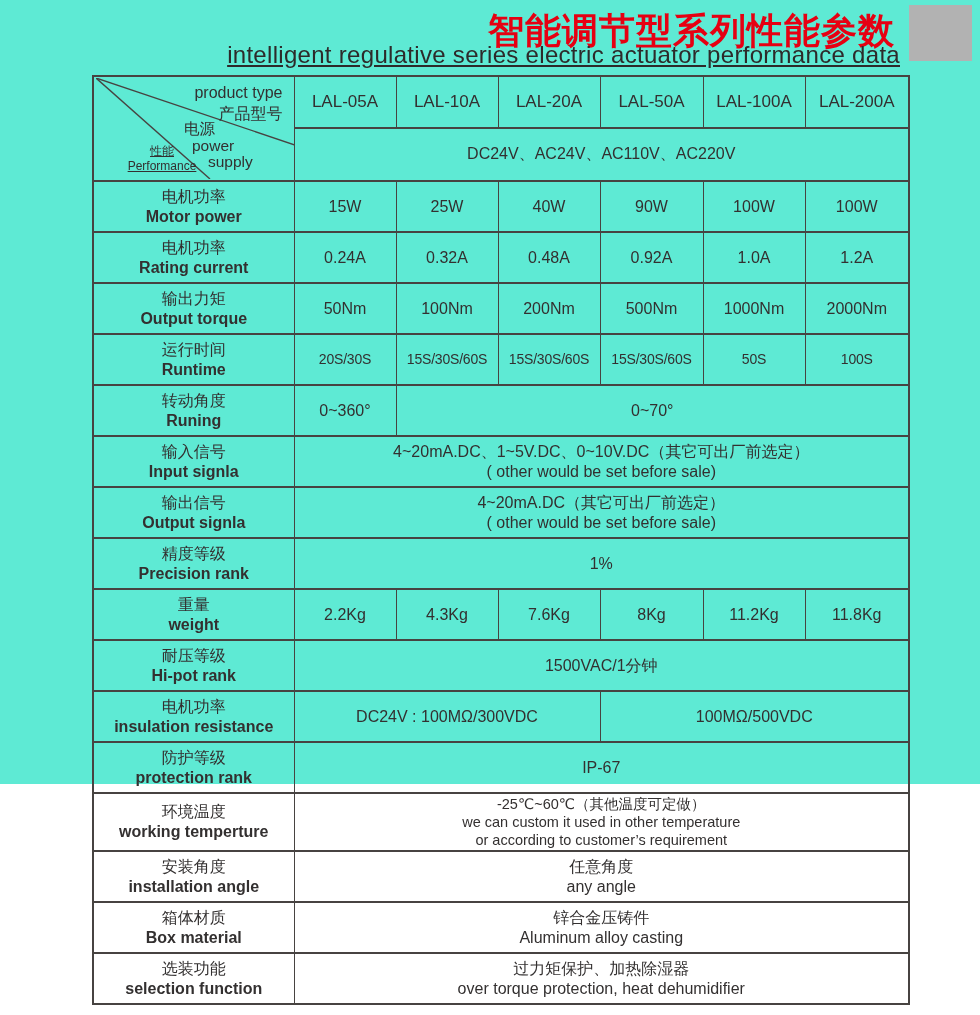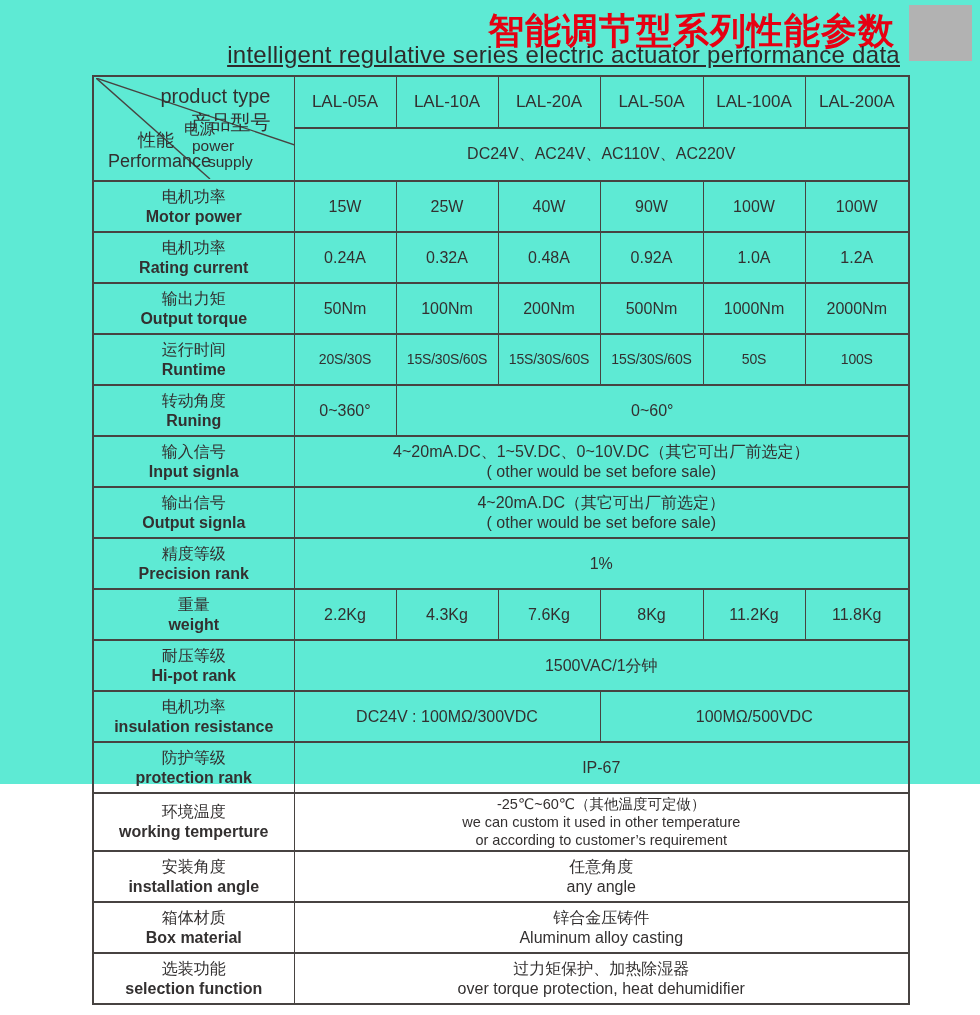--- a/index.html
+++ b/index.html
@@ -53,26 +53,26 @@
   .lbl div.cn { font-size: 16px; }
   .lbl div.en { font-size: 16px; font-weight: bold; }
   .model { font-size: 17px; }
   .small { font-size: 14.5px; line-height: 1.16; }
   .runtime-cell { font-size: 14px; letter-spacing: -0.2px; }
 
   
   td.corner { position: relative; padding: 0; }
   td.corner .wrap { position: relative; width: 100%; height: 101px; }
   td.corner svg { position: absolute; left: 0; top: 0; }
-  .c-pt { position: absolute; top: 5px; right: 21px; text-align: right; line-height: 1.3; font-size: 20px; }
+  .c-pt { position: absolute; top: 5px; right: 9px; text-align: right; line-height: 1.3; font-size: 16px; }
   .c-pw { position: absolute; top: 43px; left: 86px; text-align: left; line-height: 1.08; font-size: 15.5px; }
   .c-pw .i1 { padding-left: 2px; }
   .c-pw .i2 { padding-left: 10px; }
   .c-pw .i3 { padding-left: 26px; }
-  .c-perf { position: absolute; bottom: 6px; left: 12px; width: 96px; text-align: center; line-height: 1.2; font-size: 18px; }
+  .c-perf { position: absolute; bottom: 6px; left: 18px; width: 96px; text-align: center; line-height: 1.2; font-size: 12px; text-decoration: underline; }
 </style>
 </head>
 <body>
 
 <div class="page">
 
   <div class="hdr-title">智能调节型系列性能参数</div>
   <div class="hdr-sub">intelligent  regulative series electric actuator  performance data</div>
   <div class="gray-block"></div>
 
@@ -173,21 +173,21 @@
       <td class="runtime-cell">50S</td>
       <td class="runtime-cell">100S</td>
     </tr>
 
     <tr class="r">
       <td class="lbl">
         <div class="cn">转动角度</div>
         <div class="en">Runing</div>
       </td>
       <td>0~360°</td>
-      <td colspan="5">0~60°</td>
+      <td colspan="5">0~70°</td>
     </tr>
 
     <tr class="r">
       <td class="lbl">
         <div class="cn">输入信号</div>
         <div class="en">Input  signla</div>
       </td>
       <td colspan="6">
         <div>4~20mA.DC、1~5V.DC、0~10V.DC（其它可出厂前选定）</div>
         <div>( other would be set before sale)</div>

